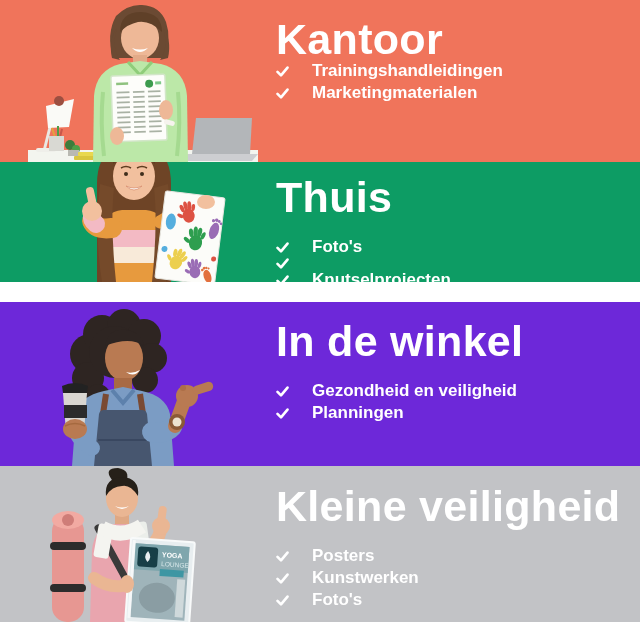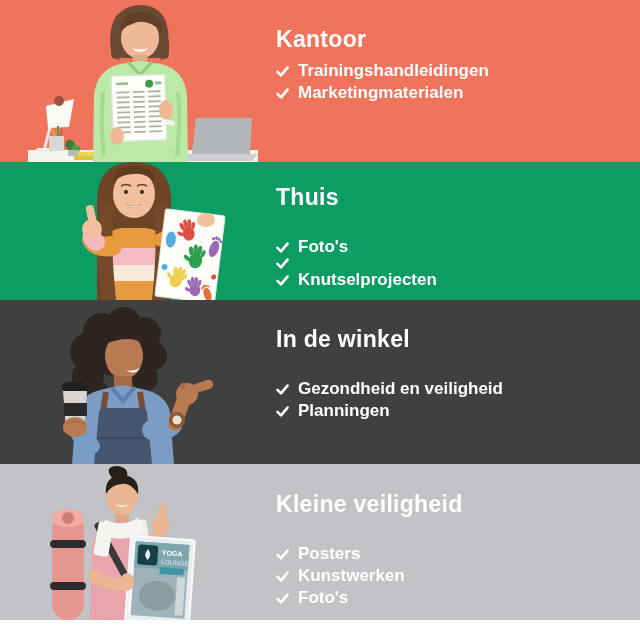--- a/index.html
+++ b/index.html
@@ -1,29 +1,29 @@
 <!DOCTYPE html>
 <html><head>
 <meta charset="utf-8">
 <style>
   html,body{margin:0;padding:0;background:#fff}
   .poster{position:relative;width:640px;height:640px;overflow:hidden;
           font-family:"Liberation Sans","DejaVu Sans",sans-serif;color:#fff}
   .band{position:relative;width:640px;overflow:hidden}
-  .b1{height:162px}.b2{height:138px}.b3{height:164px}.b4{height:156px}
+  .b1{height:162px}.b2{height:120px}.b3{height:164px}.b4{height:156px}
   .ph{position:absolute;left:0;bottom:0;display:block}
   .txt{position:absolute;left:276px;color:#fff}
   .b1 .txt{top:8px}.b2 .txt{top:16px}.b3 .txt{top:20px}.b4 .txt{top:21px}
   h1{margin:0;font-size:33px;line-height:38px;font-weight:bold;letter-spacing:.4px}
-  h2{margin:0;font-size:23px;line-height:38px;font-weight:bold;letter-spacing:.3px}
+  h2{margin:0;font-size:43px;line-height:38px;font-weight:bold;letter-spacing:.3px}
   .b1 h2{margin-top:12px}
   ul{list-style:none;margin:0;padding:0}
   .b1 ul{margin-top:2px}
   .b2 ul,.b3 ul,.b4 ul{margin-top:20px}
-  li{display:flex;align-items:center;gap:9px;font-size:17px;font-weight:bold;line-height:22px}
+  li{display:flex;align-items:center;gap:23px;font-size:17px;font-weight:bold;line-height:22px}
   .chk{width:13px;height:11px;flex:0 0 auto}
 </style>
 </head>
 <body>
 
 <div class="poster">
 
   <section class="band b1" style="background: rgb(240, 116, 91);">
     <svg class="ph" width="265" height="162" viewBox="0 0 265 162">
       <g>
@@ -185,21 +185,21 @@
         <li>
           <svg class="chk" viewBox="0 0 13 11">
               <path d="M1.5 5.8 L5 9.3 L11.5 1.6" fill="none" stroke="#ffffff" stroke-width="2.6" stroke-linecap="round" stroke-linejoin="round"></path>
             </svg>
           <span>Knutselprojecten</span>
         </li>
       </ul>
     </div>
   </section>
 
-  <section class="band b3" style="background: #404040;">
+  <section class="band b3" style="background: #6d28d9; margin-top: 20px;">
     <svg class="ph" width="265" height="164" viewBox="0 0 265 164">
       <g>
         <g fill="#2e2522">
           <circle cx="90" cy="52" r="20"></circle>
             <circle cx="102" cy="32" r="19"></circle>
             <circle cx="124" cy="24" r="17"></circle>
           <circle cx="144" cy="34" r="17"></circle>
             <circle cx="152" cy="56" r="15"></circle>
             <circle cx="88" cy="76" r="16"></circle>
           <circle cx="145" cy="78" r="13"></circle>

